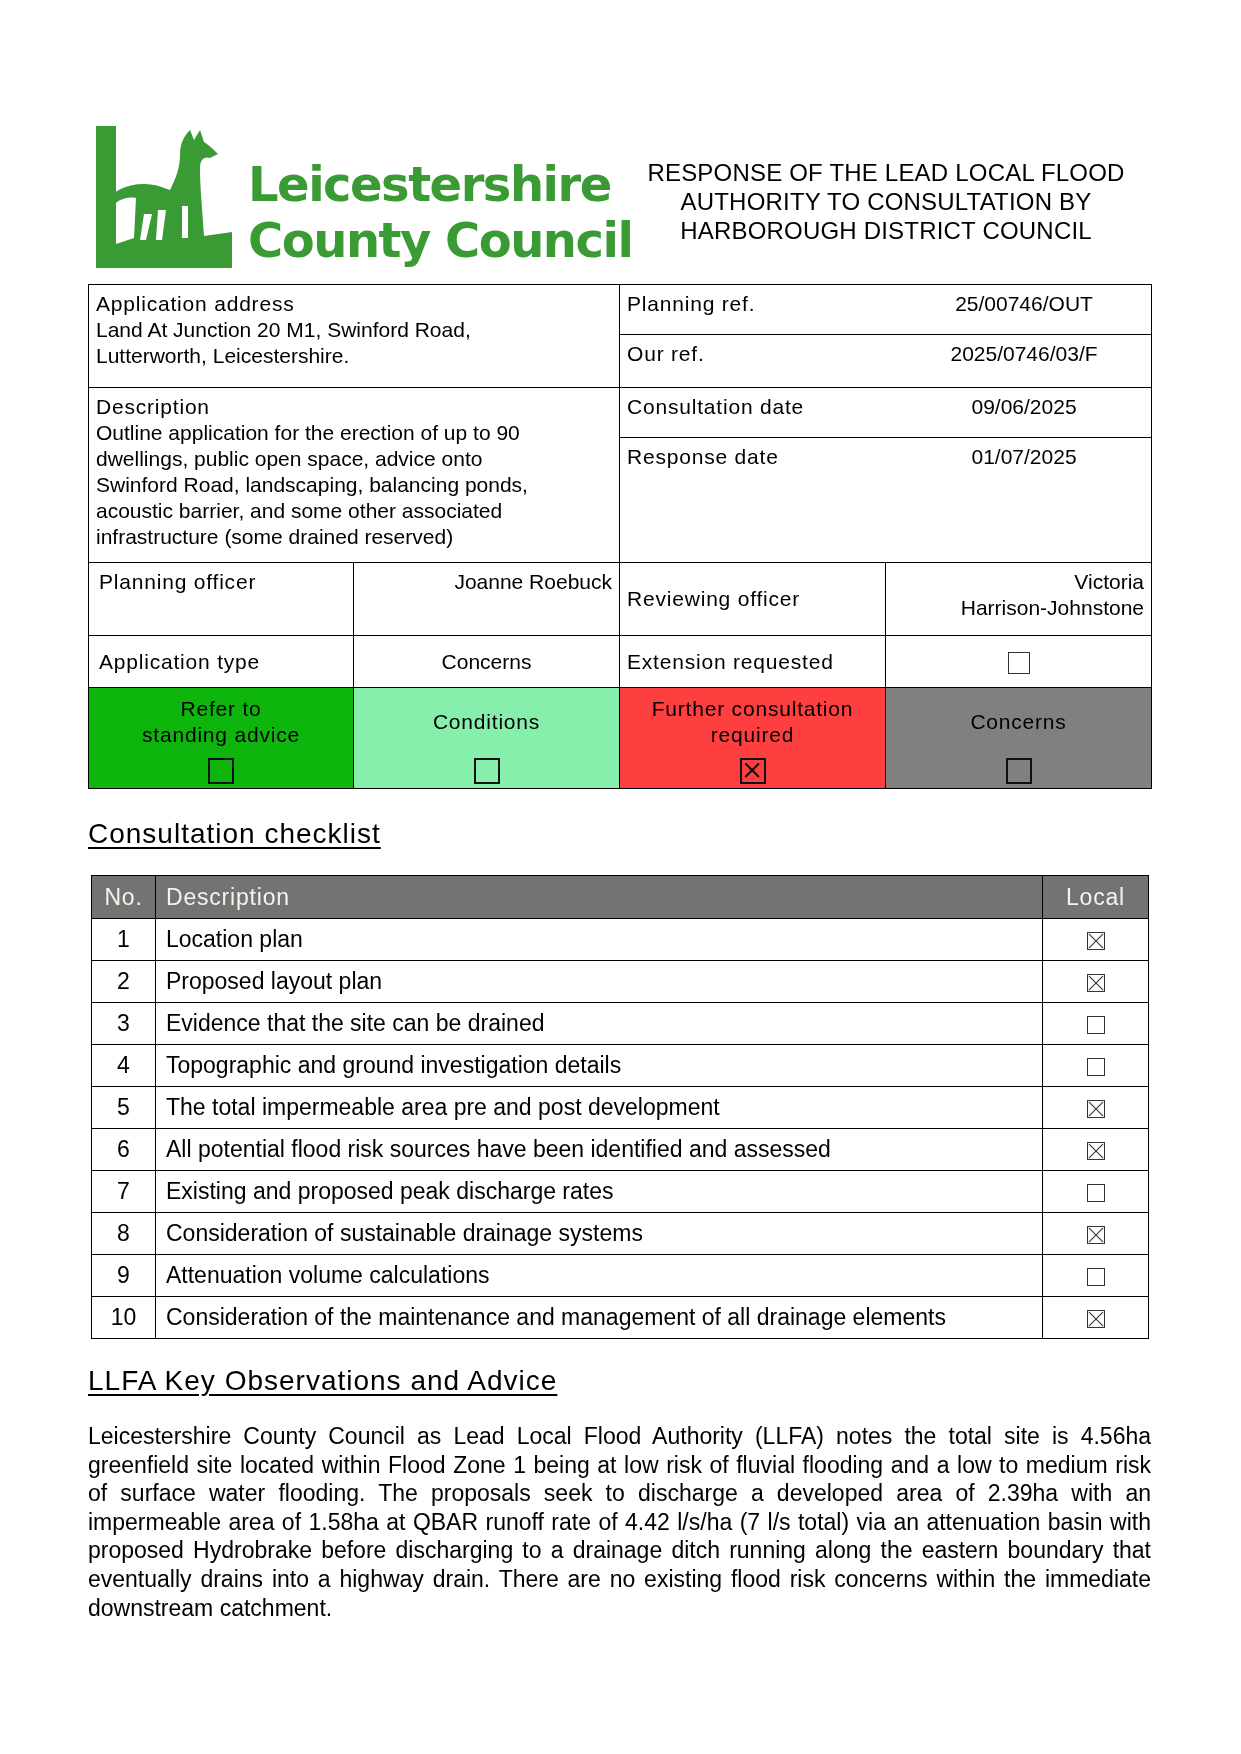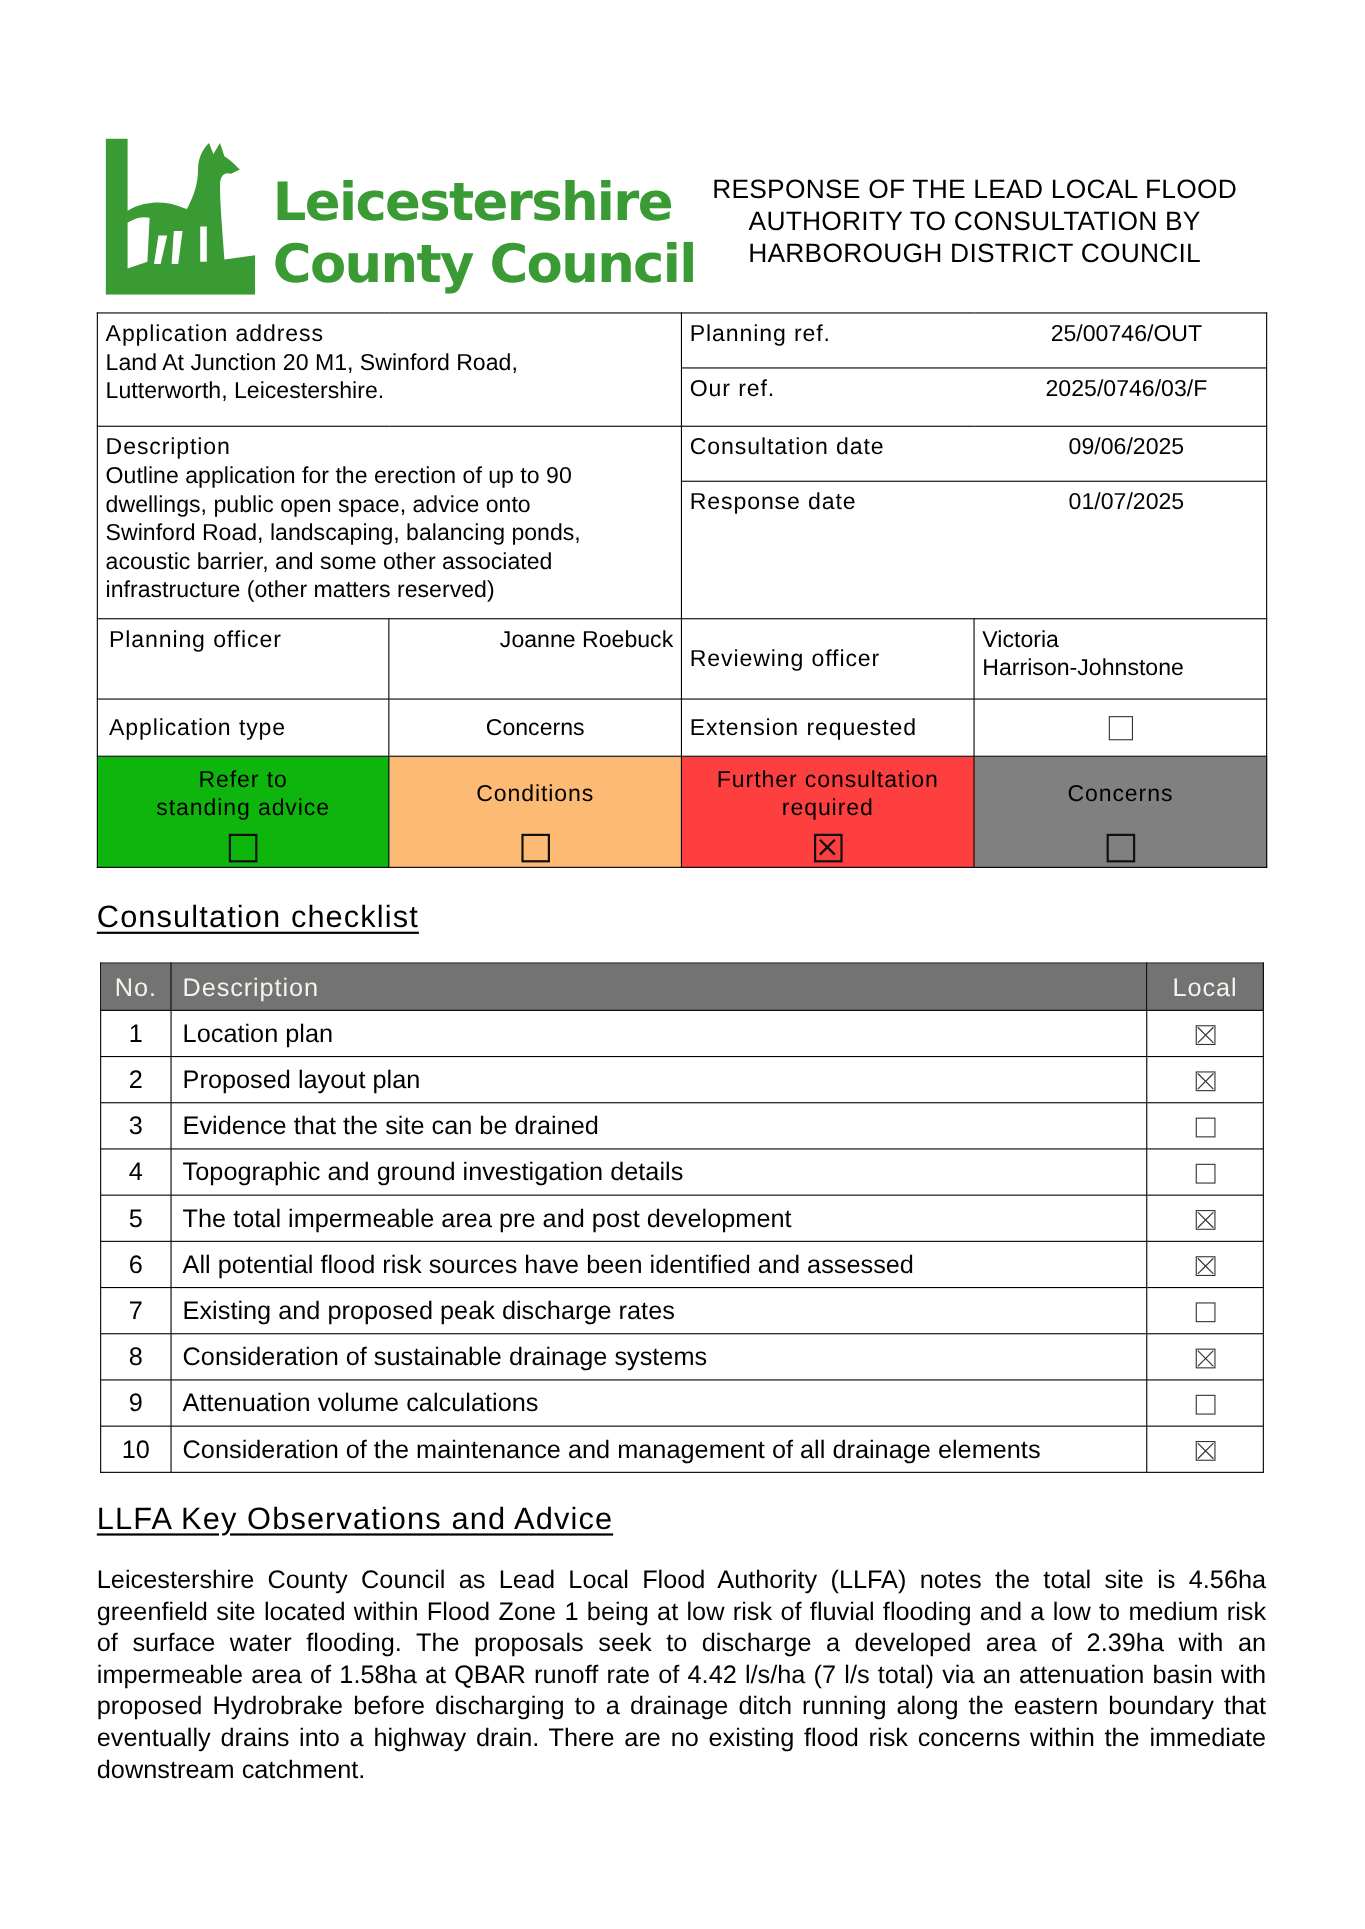--- a/index.html
+++ b/index.html
@@ -86,21 +86,21 @@
       </div>
     </td>
   </tr>
   <tr style="height:175px">
     <td colspan="2">
       <div class="lbl">Description</div>
       <div>Outline application for the erection of up to 90</div>
       <div>dwellings, public open space, advice onto</div>
       <div>Swinford Road, landscaping, balancing ponds,</div>
       <div>acoustic barrier, and some other associated</div>
-      <div>infrastructure (other matters reserved)</div>
+      <div>infrastructure (some drained reserved)</div>
     </td>
     <td colspan="2" class="cell-nopad">
       <div class="ref-row">
         <span class="lbl">Consultation date</span>
         <span class="val">09/06/2025</span>
       </div>
       <div class="ref-row" style="height:124px">
         <span class="lbl">Response date</span>
         <span class="val">01/07/2025</span>
       </div>
@@ -109,21 +109,21 @@
   <tr style="height:73px">
     <td style="padding-left:10px">
       <div class="lbl">Planning officer</div>
     </td>
     <td style="text-align:right">
       <div>Joanne Roebuck</div>
     </td>
     <td style="vertical-align:middle">
       <div class="lbl">Reviewing officer</div>
     </td>
-    <td style="text-align:left">
+    <td style="text-align:right">
       <div>Victoria</div>
       <div>Harrison-Johnstone</div>
     </td>
   </tr>
   <tr style="height:52px">
     <td style="padding-left:10px; vertical-align:middle">
       <div class="lbl">Application type</div>
     </td>
     <td style="text-align:center; vertical-align:middle">
       <div>Concerns</div>
@@ -136,21 +136,21 @@
     </td>
   </tr>
   <tr class="status">
     <td id="status-0" style="background: rgb(13, 181, 13);">
       <div class="slabel">
         <span>Refer to</span>
         <span>standing advice</span>
       </div>
       <div class="sbox"></div>
     </td>
-    <td id="status-1" style="background: #fdba74; margin-top: 32px;">
+    <td id="status-1" style="background: #86efac; margin-top: 32px;">
       <div class="slabel">
         <span>Conditions</span>
       </div>
       <div class="sbox"></div>
     </td>
     <td id="status-2" style="background: rgb(253, 63, 63);">
       <div class="slabel">
         <span>Further consultation</span>
         <span>required</span>
       </div>

